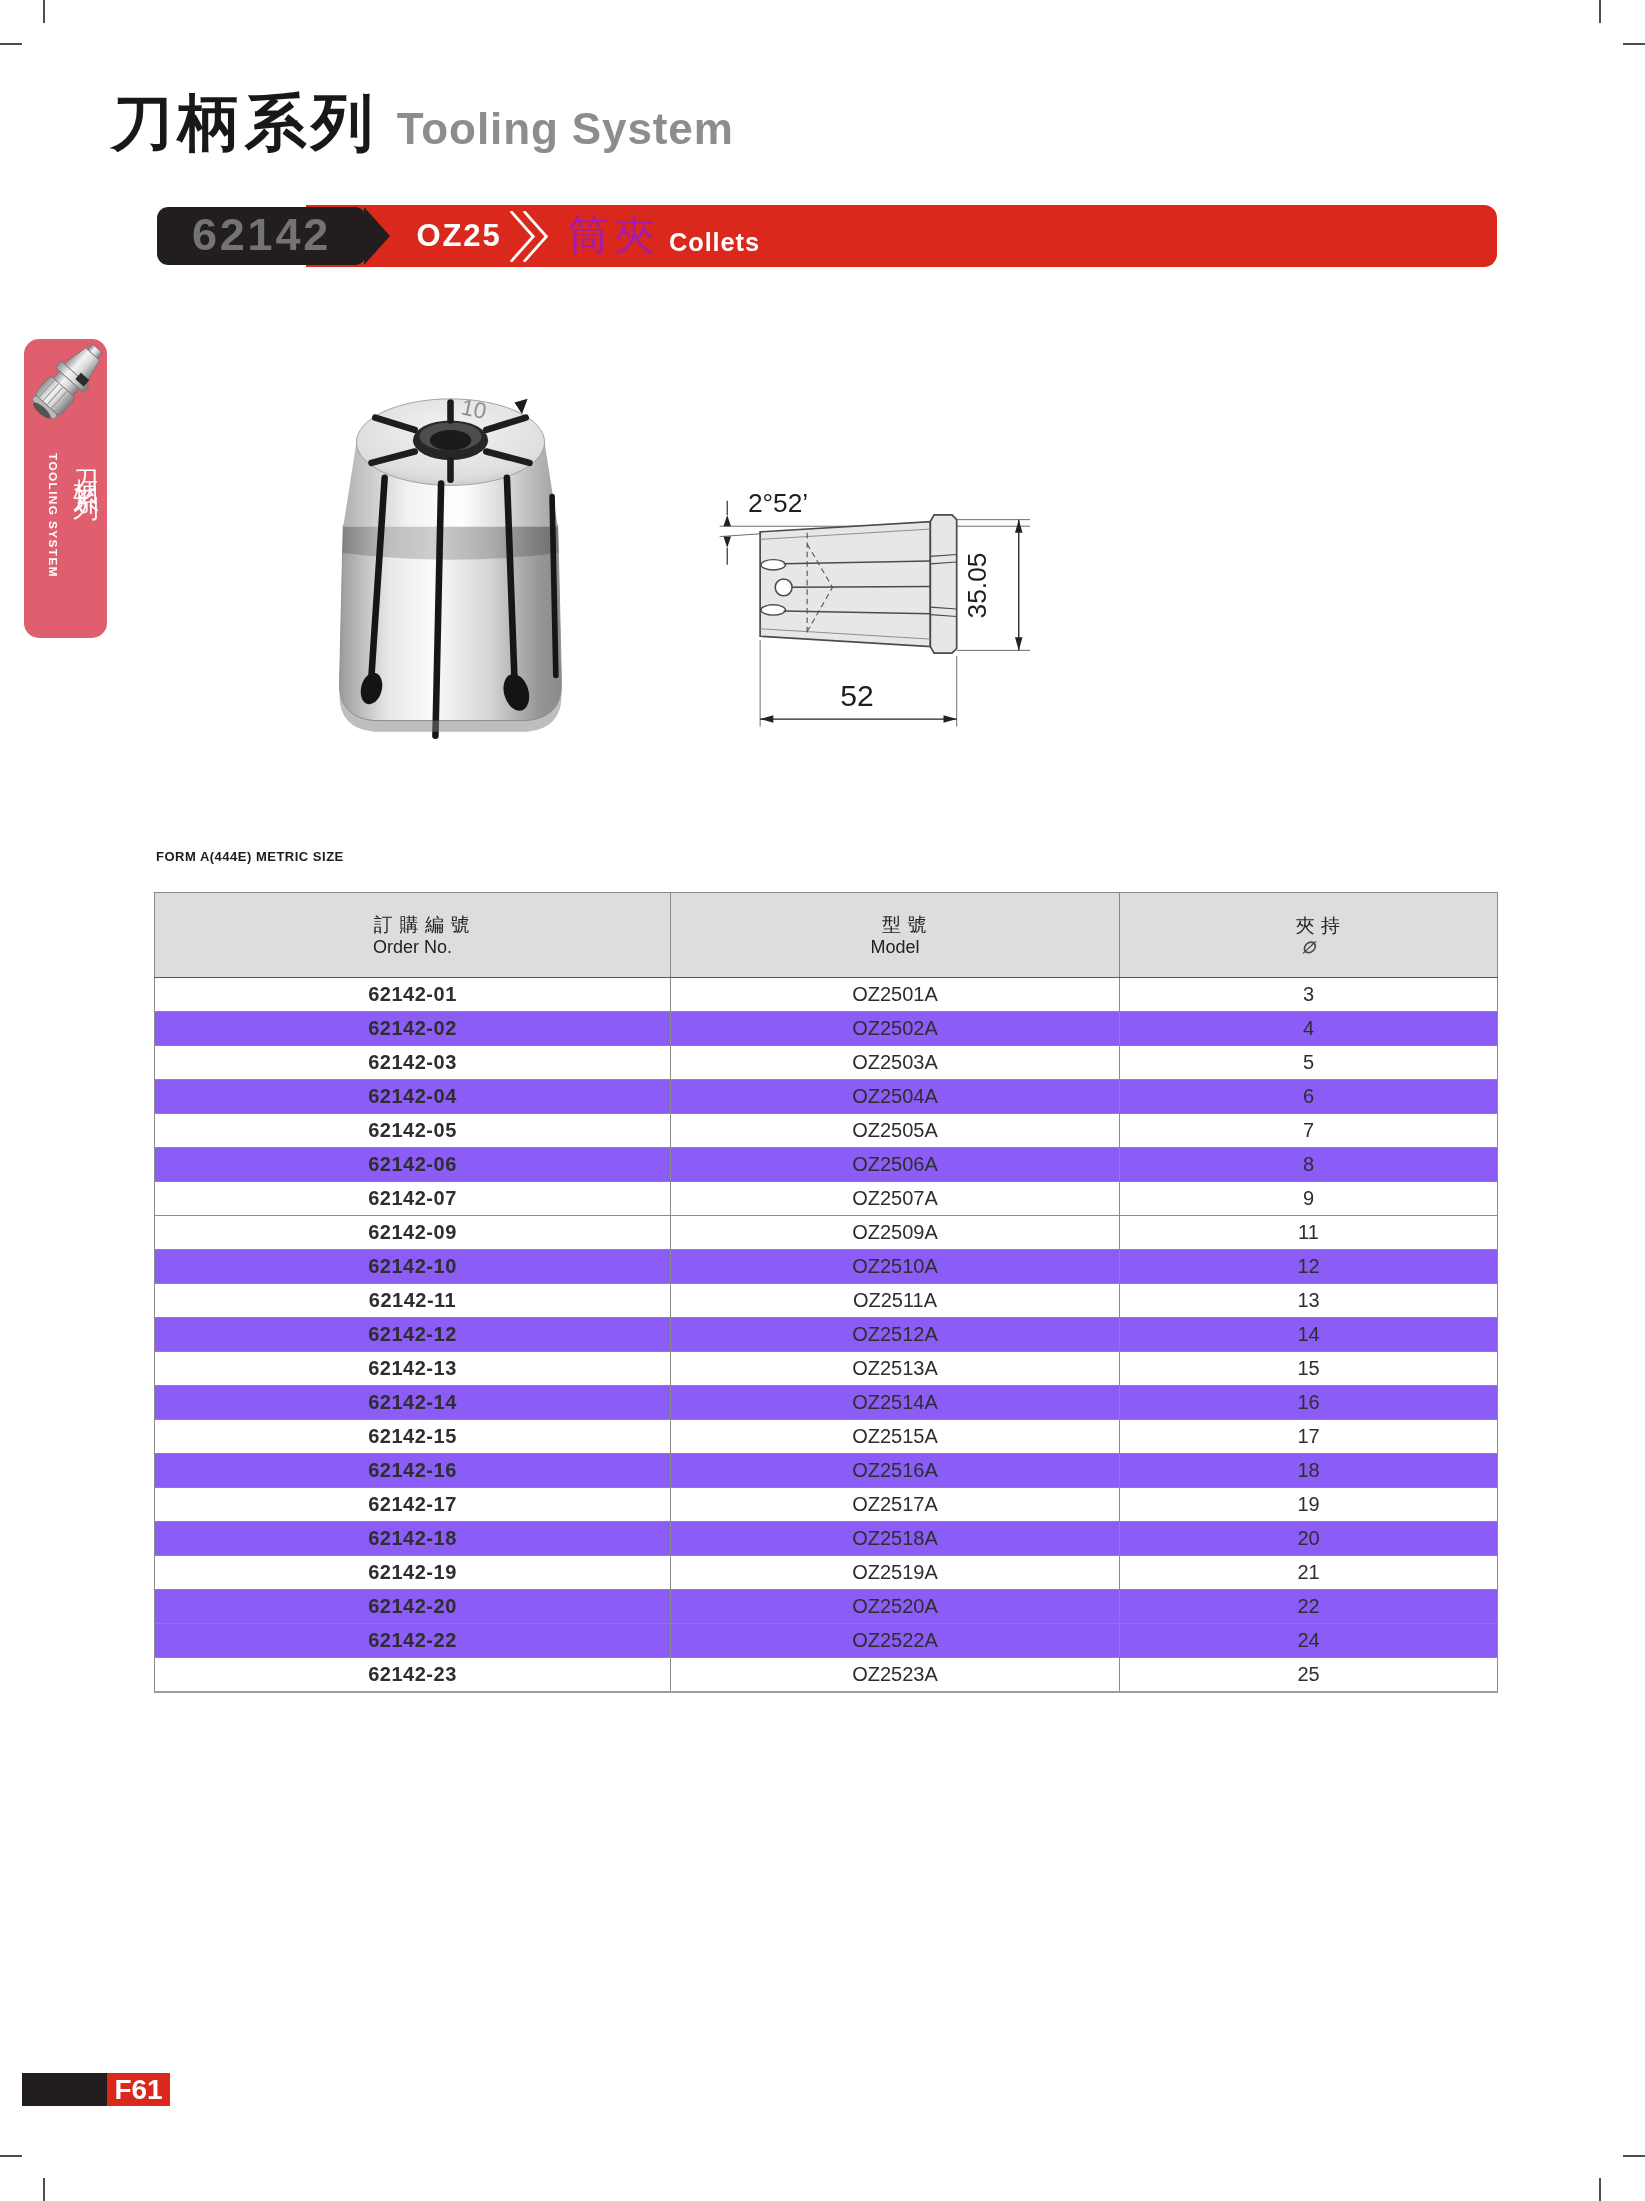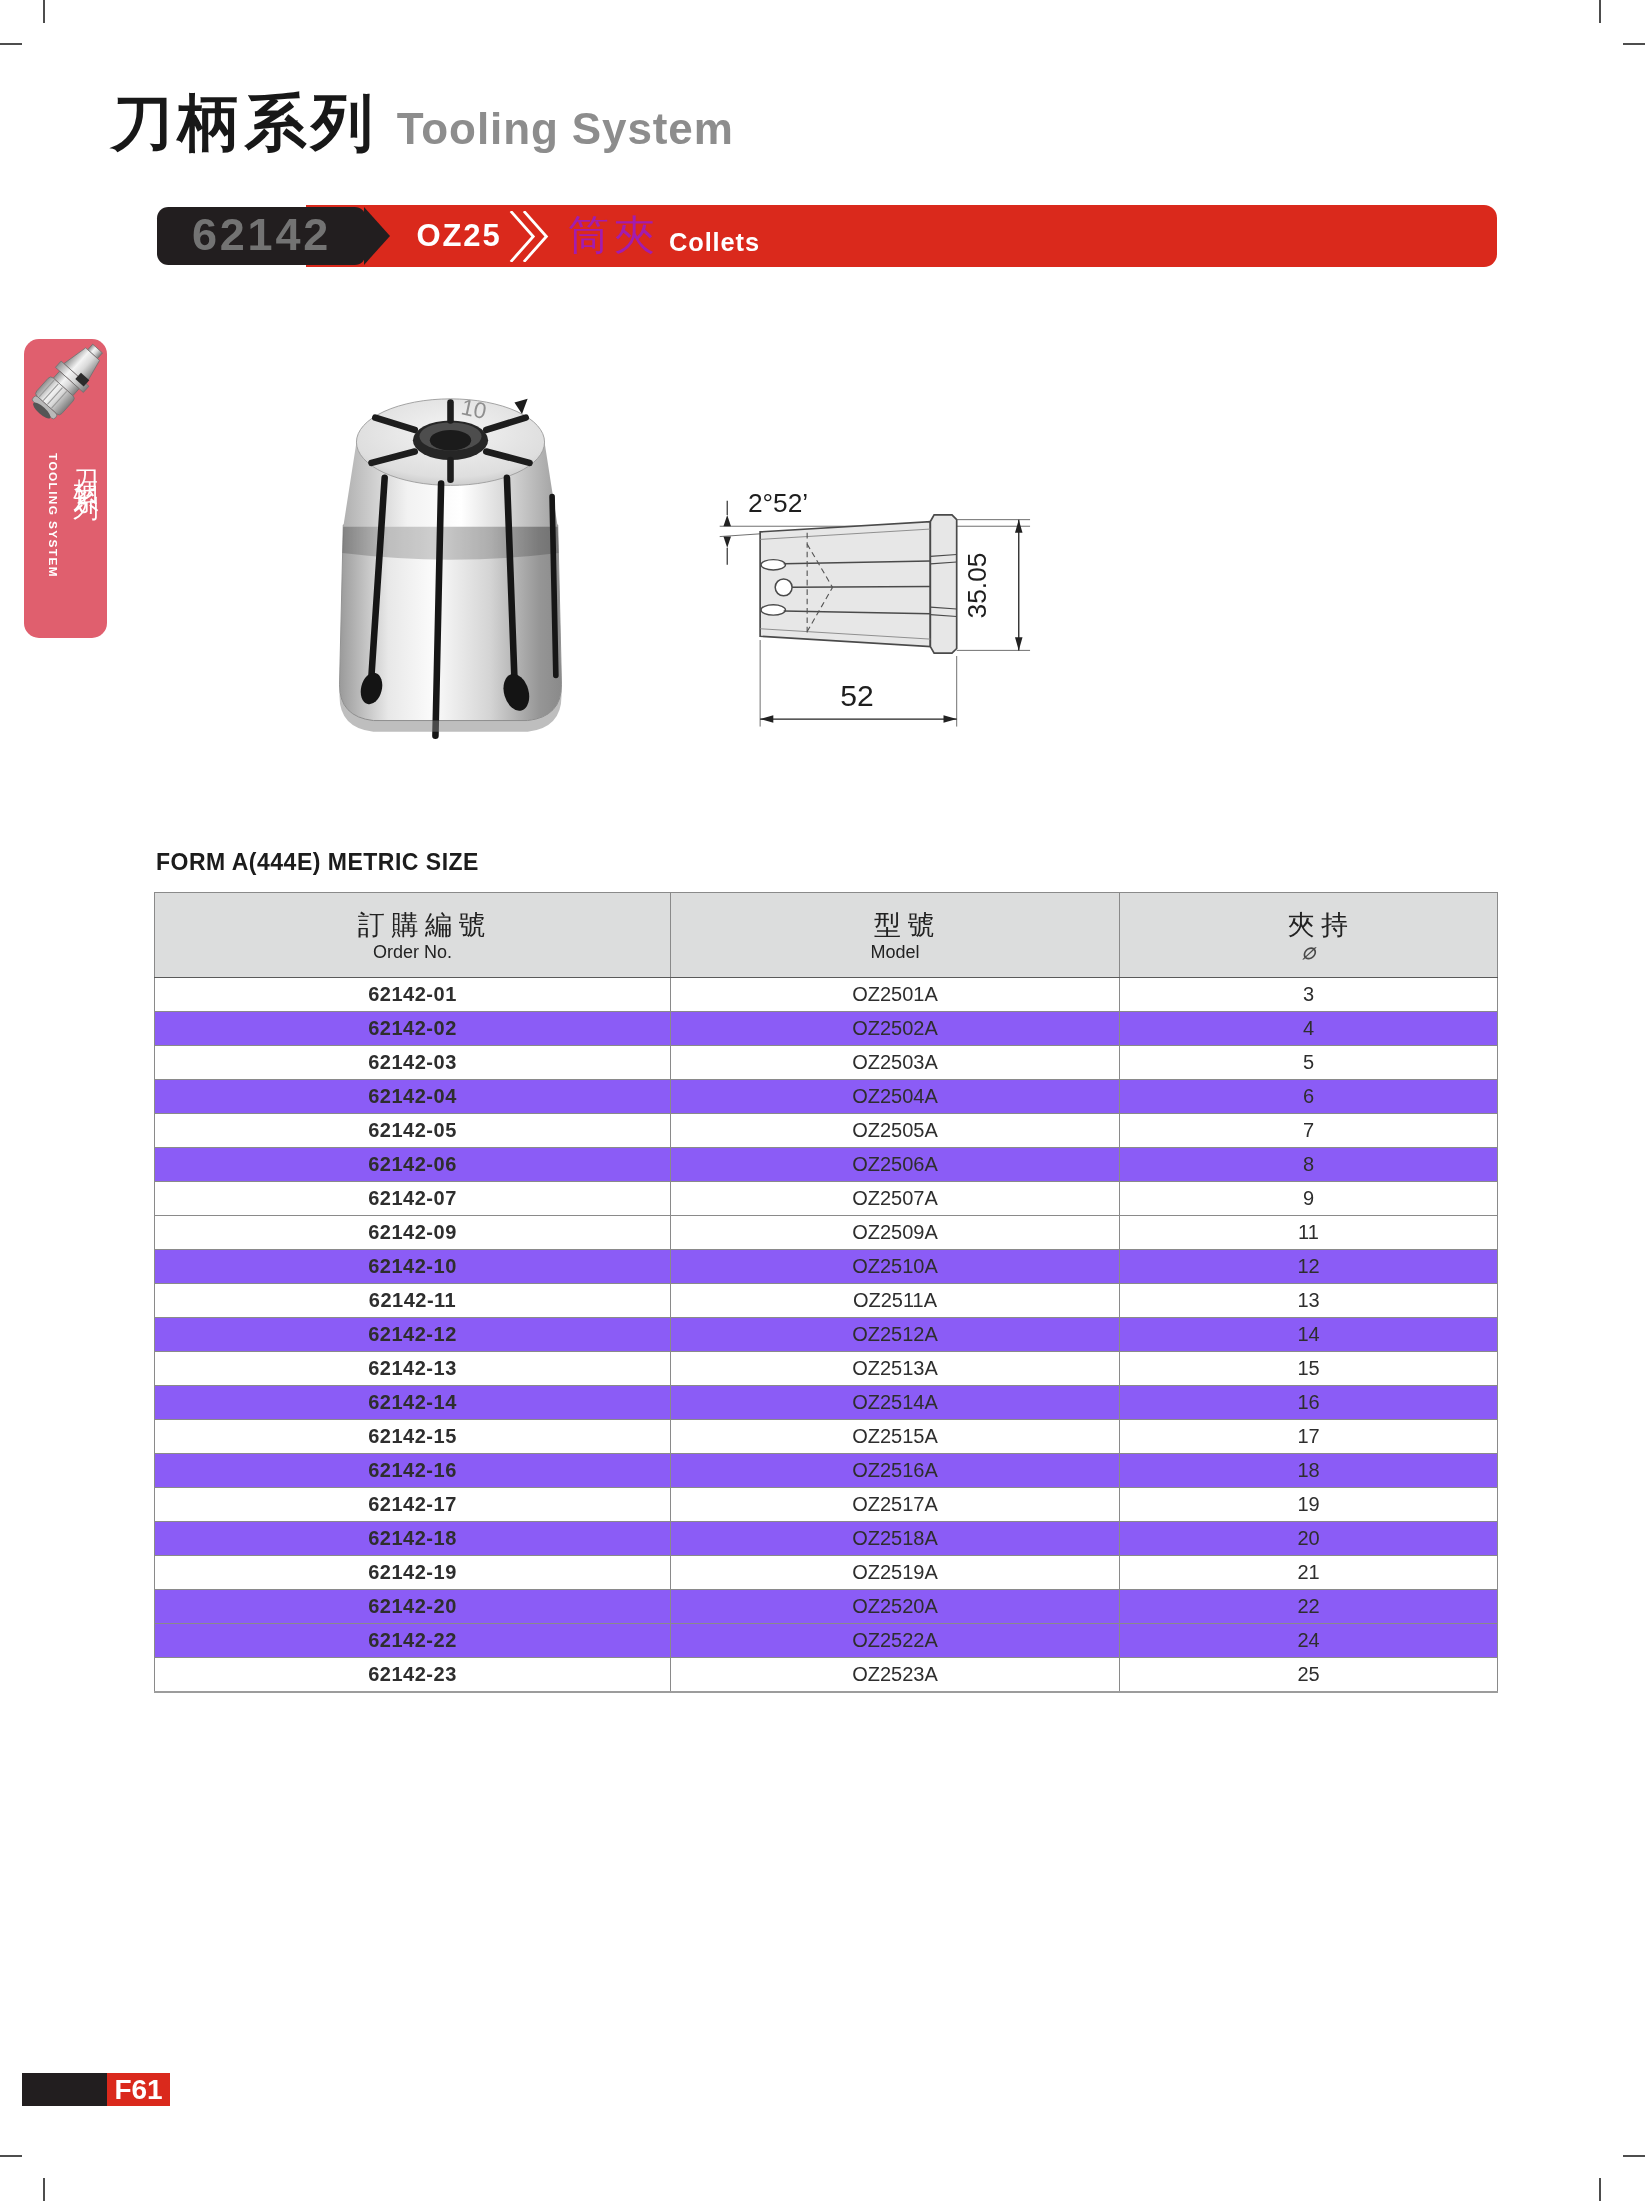--- a/index.html
+++ b/index.html
@@ -71,30 +71,30 @@
     color:#fff; font-size:11.8px; font-weight:700; letter-spacing:1.4px;
   }
 
   
   #collet-photo { position:absolute; left:330px; top:365px; }
   #tech-drawing { position:absolute; left:699px; top:463px; }
 
   
   #form-caption {
     position:absolute; left:156px; top:849px;
-    font-size:23px; font-weight:700; color:#1c1c1c; letter-spacing:0.5px;
+    font-size:13px; font-weight:700; color:#1c1c1c; letter-spacing:0.5px;
   }
   #spec-table-wrap { position:absolute; left:154px; top:892px; width:1343px; }
   table.spec { border-collapse:collapse; width:1343px; table-layout:fixed;
                border-bottom:2.8px solid #9c9c9c; }
   table.spec th, table.spec td {
     border:0.9px solid #8a8a8a; text-align:center; vertical-align:middle;
   }
   table.spec thead th { background:#dcdddd; height:85px; border-bottom:1.9px solid #5a5a5a; }
-  .th-zh { font-size:27px; font-weight:500; color:#222; letter-spacing:6.6px; line-height:1.35;padding-left:25px; }
+  .th-zh { font-size:19px; font-weight:500; color:#222; letter-spacing:6.6px; line-height:1.35;padding-left:25px; }
   .th-en { font-size:18px; font-weight:400; color:#222; line-height:1.1; }
   .th-dia { font-size:16px; font-style:italic; color:#4a4a4a; line-height:1.2; }
   table.spec tbody td { height:34px; font-size:20px; color:#2e2e2e; }
   table.spec tbody tr.even td { background:#8b5cf6;margin-top:31px; }
   td.c-order { font-weight:700; color:#121212; letter-spacing:0.5px; }
 
   
   #footer-bar-black {
     position:absolute; left:21.7px; top:2073px; width:86px; height:33px; background:#221e1f;
   }

